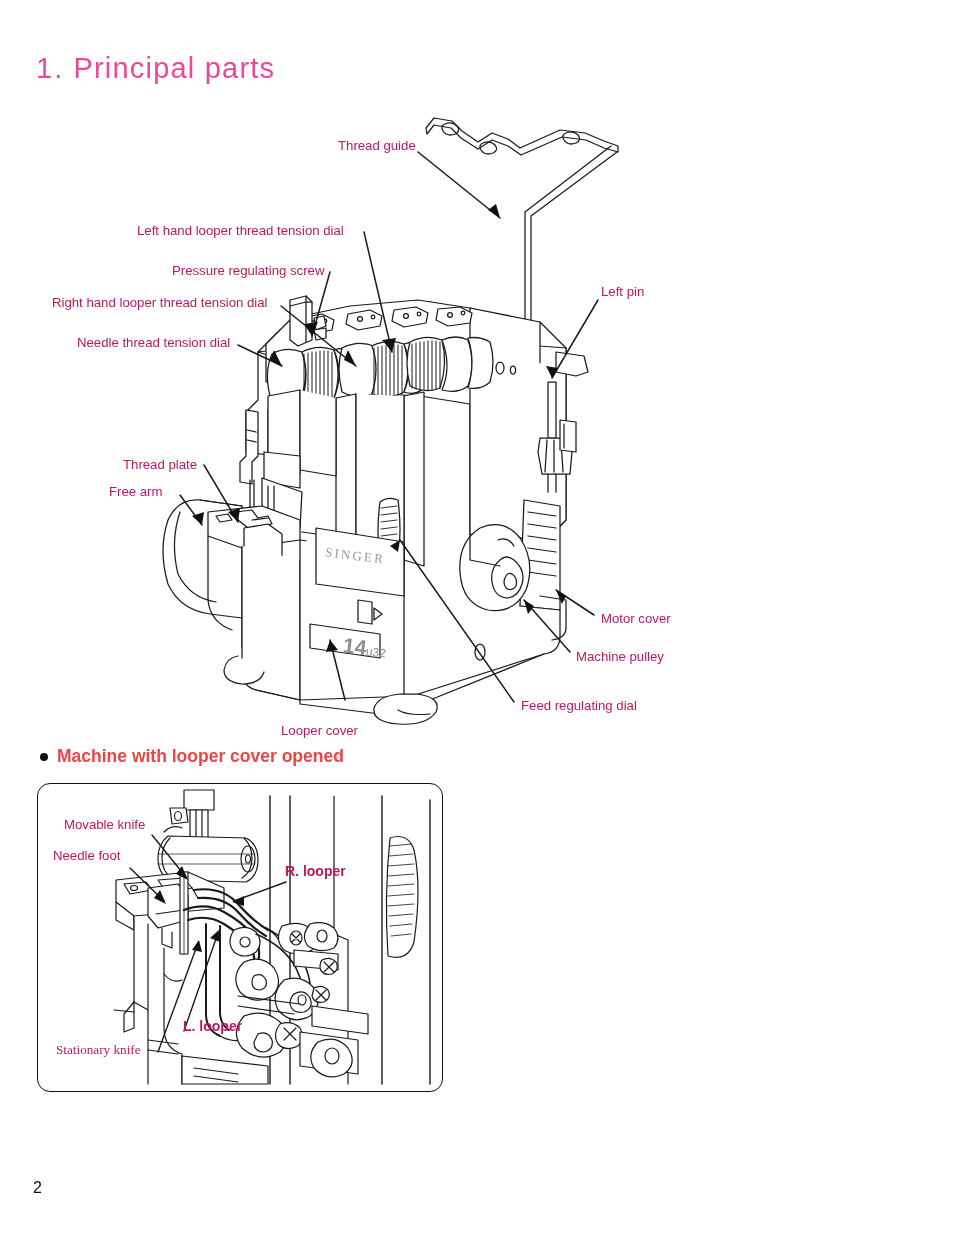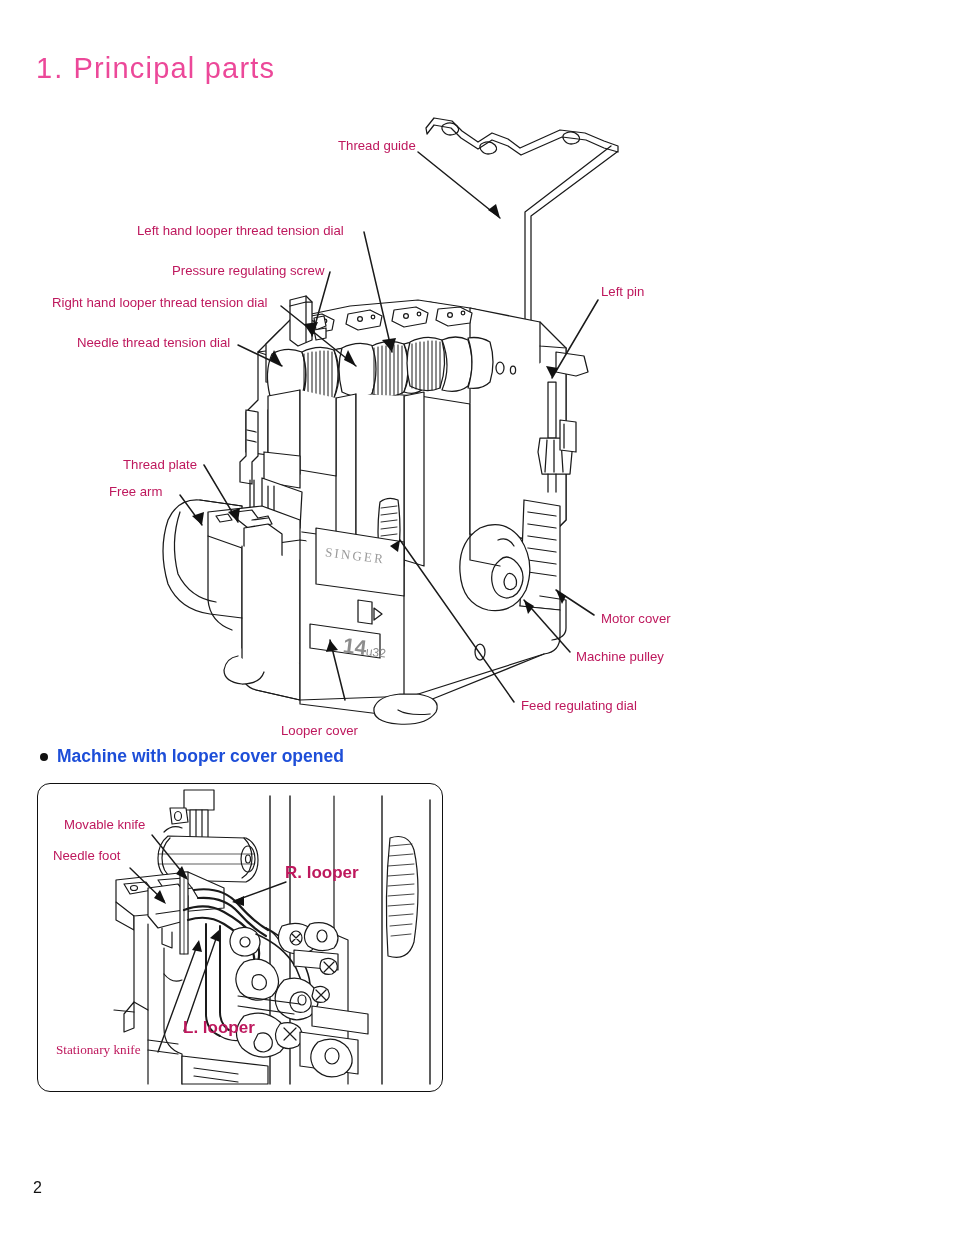--- a/index.html
+++ b/index.html
@@ -32,21 +32,21 @@
   }
   #page-title .num { letter-spacing: 2px; }
 
   
   #section-heading {
     position: absolute;
     left: 40px;
     top: 746px;
     font-size: 17.5px;
     font-weight: bold;
-    color: #1d4ed8;
+    color: #ef4444;
     white-space: nowrap;
     display: flex;
     align-items: center;
     gap: 9px;
   }
   .bullet-dot {
     display: inline-block;
     width: 8px;
     height: 8px;
     border-radius: 50%;
@@ -56,21 +56,21 @@
   
   .callout {
     position: absolute;
     font-size: 13.2px;
     color: #be185d;
     white-space: nowrap;
     line-height: 1;
   }
   .callout.bold {
     font-weight: bold;
-    font-size: 17px;
+    font-size: 14px;
   }
 
   
   #page-number {
     position: absolute;
     left: 33px;
     top: 1179px;
     font-size: 16px;
     color: #111;
   }

